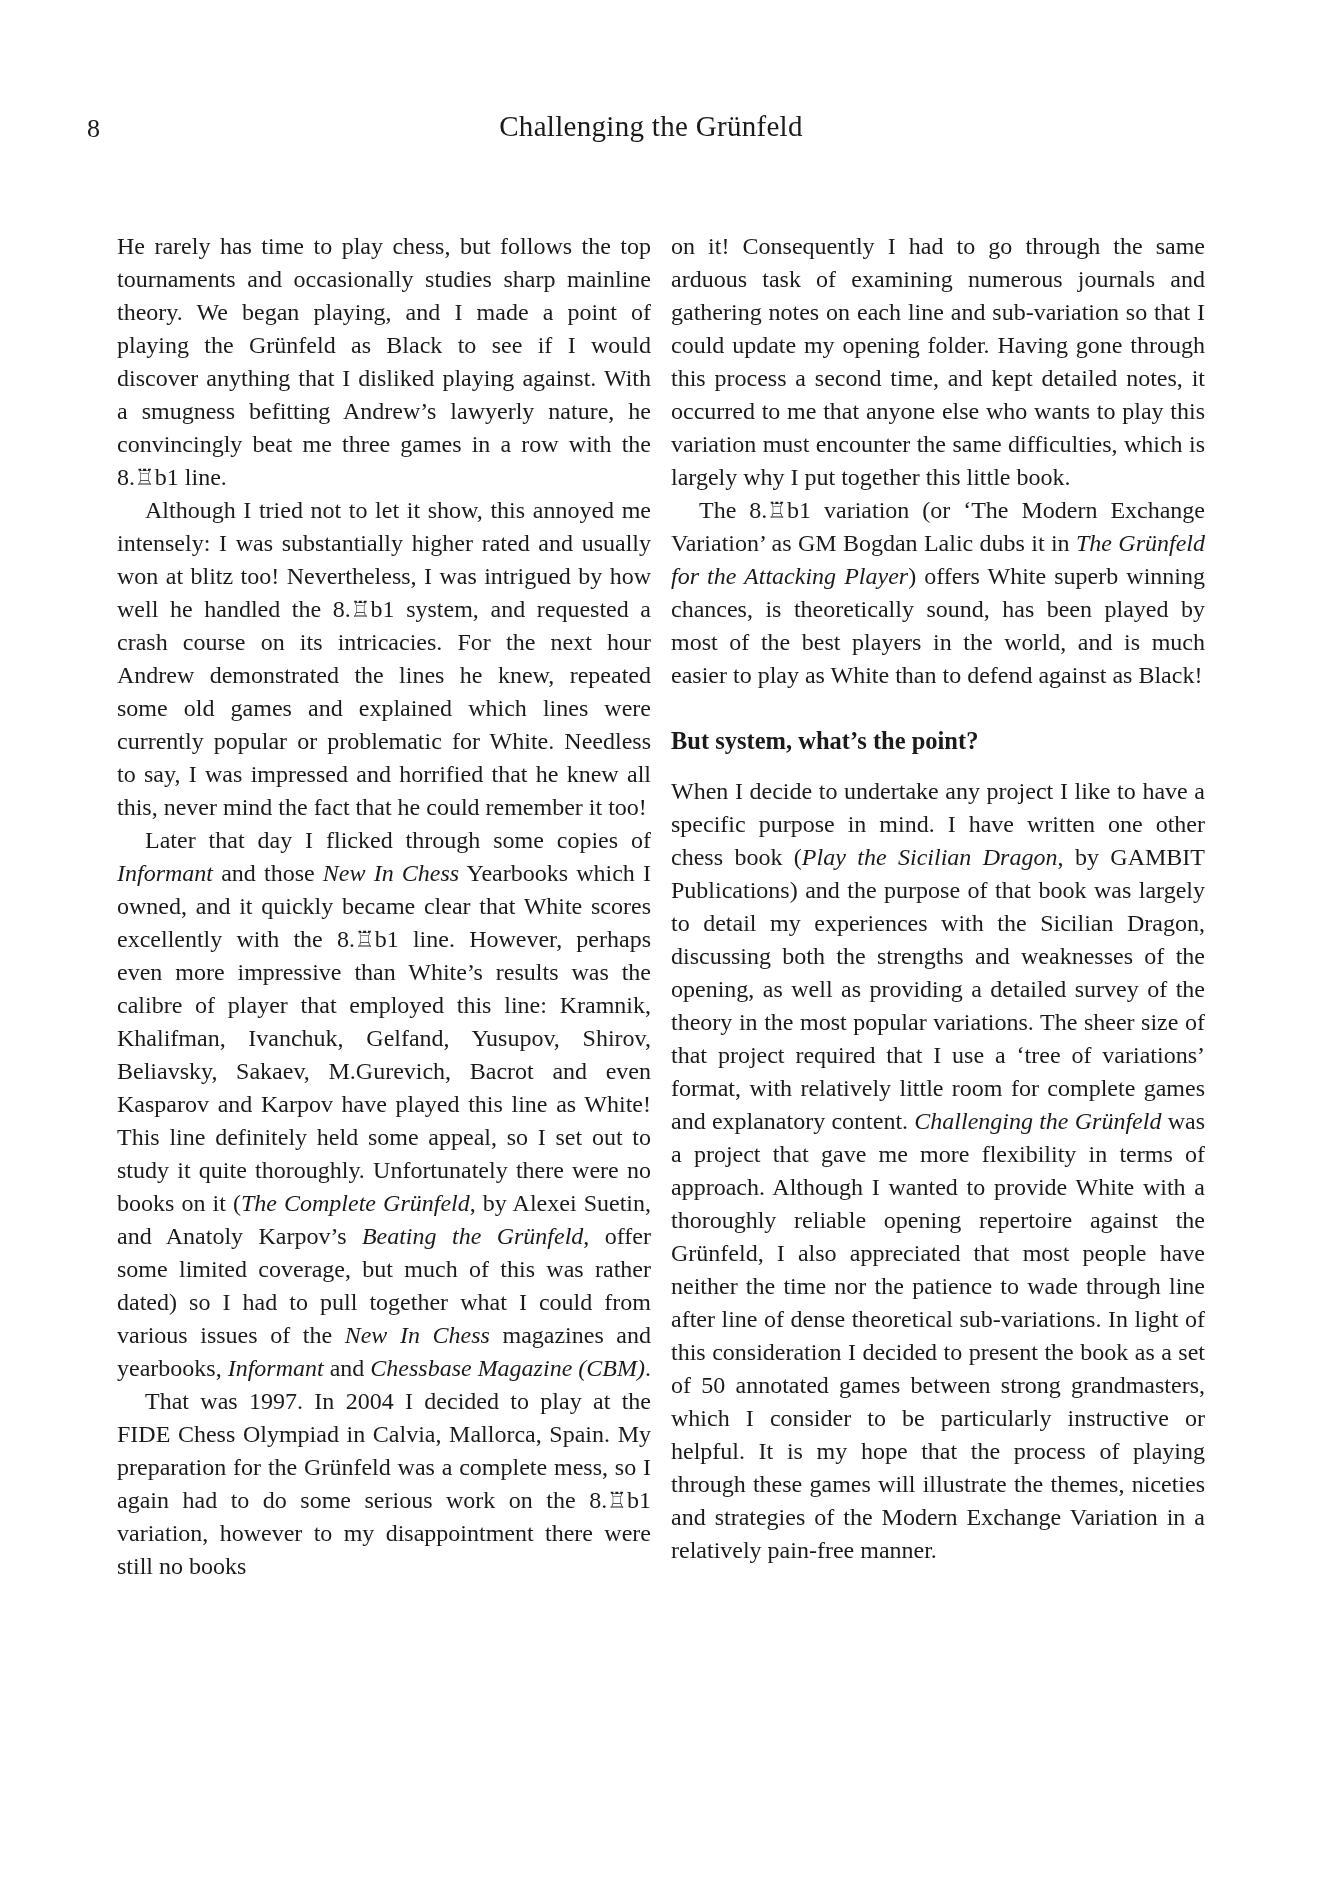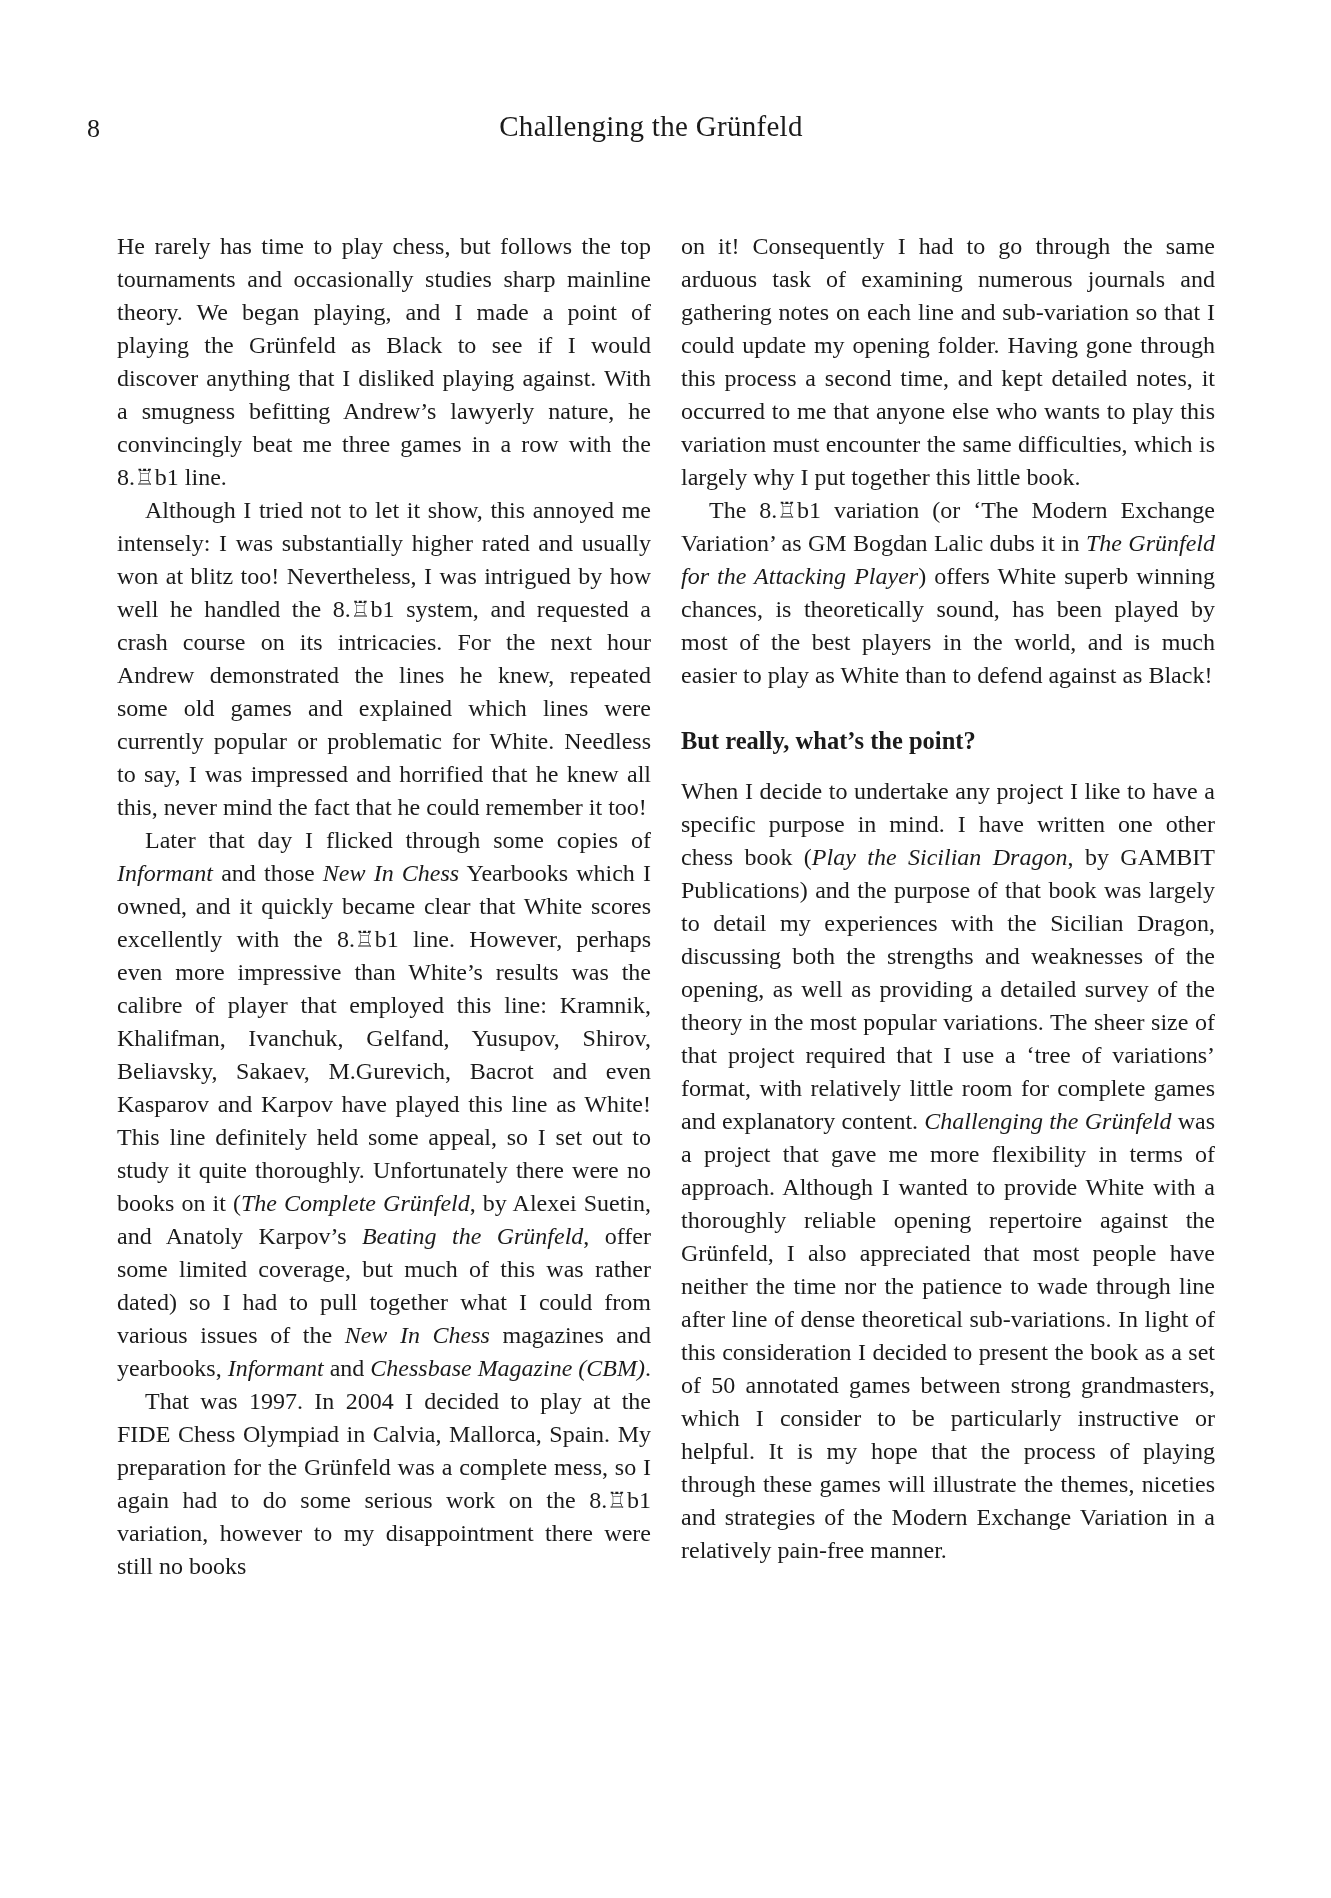--- a/index.html
+++ b/index.html
@@ -39,21 +39,21 @@
     text-align: center;
     line-height: 36px;
     letter-spacing: 0.3px;
   }
   .content {
     position: absolute;
     top: 230px;
     left: 117px;
     width: 1098px;
     display: flex;
-    gap: 30px;
+    gap: 20px;
   }
   .column {
     width: 534px;
     flex: 0 0 534px;
   }
   .column p.body-par {
     margin: 0;
     font-size: 24px;
     line-height: 33px;
     text-align: justify;
@@ -85,17 +85,17 @@
   <main class="content">
     <section class="column">
         <p class="body-par">He rarely has time to play chess, but follows the top tournaments and occasionally studies sharp mainline theory. We began playing, and I made a point of playing the Grünfeld as Black to see if I would discover anything that I disliked playing against. With a smugness befitting Andrew’s lawyerly nature, he convincingly beat me three games in a row with the 8.<span class="fig">♖</span>b1 line.</p>
         <p class="body-par indent">Although I tried not to let it show, this annoyed me intensely: I was substantially higher rated and usually won at blitz too! Nevertheless, I was intrigued by how well he handled the 8.<span class="fig">♖</span>b1 system, and requested a crash course on its intricacies. For the next hour Andrew demonstrated the lines he knew, repeated some old games and explained which lines were currently popular or problematic for White. Needless to say, I was impressed and horrified that he knew all this, never mind the fact that he could remember it too!</p>
         <p class="body-par indent">Later that day I flicked through some copies of <span class="it">Informant</span> and those <span class="it">New In Chess</span> Yearbooks which I owned, and it quickly became clear that White scores excellently with the 8.<span class="fig">♖</span>b1 line. However, perhaps even more impressive than White’s results was the calibre of player that employed this line: Kramnik, Khalifman, Ivanchuk, Gelfand, Yusupov, Shirov, Beliavsky, Sakaev, M.Gurevich, Bacrot and even Kasparov and Karpov have played this line as White! This line definitely held some appeal, so I set out to study it quite thoroughly. Unfortunately there were no books on it (<span class="it">The Complete Grünfeld</span>, by Alexei Suetin, and Anatoly Karpov’s <span class="it">Beating the Grünfeld</span>, offer some limited coverage, but much of this was rather dated) so I had to pull together what I could from various issues of the <span class="it">New In Chess</span> magazines and yearbooks, <span class="it">Informant</span> and <span class="it">Chessbase Magazine (CBM)</span>.</p>
         <p class="body-par indent">That was 1997. In 2004 I decided to play at the FIDE Chess Olympiad in Calvia, Mallorca, Spain. My preparation for the Grünfeld was a complete mess, so I again had to do some serious work on the 8.<span class="fig">♖</span>b1 variation, however to my disappointment there were still no books</p>
       </section>
     <section class="column">
         <p class="body-par">on it! Consequently I had to go through the same arduous task of examining numerous journals and gathering notes on each line and sub-variation so that I could update my opening folder. Having gone through this process a second time, and kept detailed notes, it occurred to me that anyone else who wants to play this variation must encounter the same difficulties, which is largely why I put together this little book.</p>
         <p class="body-par indent">The 8.<span class="fig">♖</span>b1 variation (or ‘The Modern Exchange Variation’ as GM Bogdan Lalic dubs it in <span class="it">The Grünfeld for the Attacking Player</span>) offers White superb winning chances, is theoretically sound, has been played by most of the best players in the world, and is much easier to play as White than to defend against as Black!</p>
-        <h2 class="section-heading">But really, what’s the point?</h2>
+        <h2 class="section-heading">But system, what’s the point?</h2>
         <p class="body-par">When I decide to undertake any project I like to have a specific purpose in mind. I have written one other chess book (<span class="it">Play the Sicilian Dragon</span>, by GAMBIT Publications) and the purpose of that book was largely to detail my experiences with the Sicilian Dragon, discussing both the strengths and weaknesses of the opening, as well as providing a detailed survey of the theory in the most popular variations. The sheer size of that project required that I use a ‘tree of variations’ format, with relatively little room for complete games and explanatory content. <span class="it">Challenging the Grünfeld</span> was a project that gave me more flexibility in terms of approach. Although I wanted to provide White with a thoroughly reliable opening repertoire against the Grünfeld, I also appreciated that most people have neither the time nor the patience to wade through line after line of dense theoretical sub-variations. In light of this consideration I decided to present the book as a set of 50 annotated games between strong grandmasters, which I consider to be particularly instructive or helpful. It is my hope that the process of playing through these games will illustrate the themes, niceties and strategies of the Modern Exchange Variation in a relatively pain-free manner.</p>
       </section>
   </main>
 </div>
 
 </body></html>

